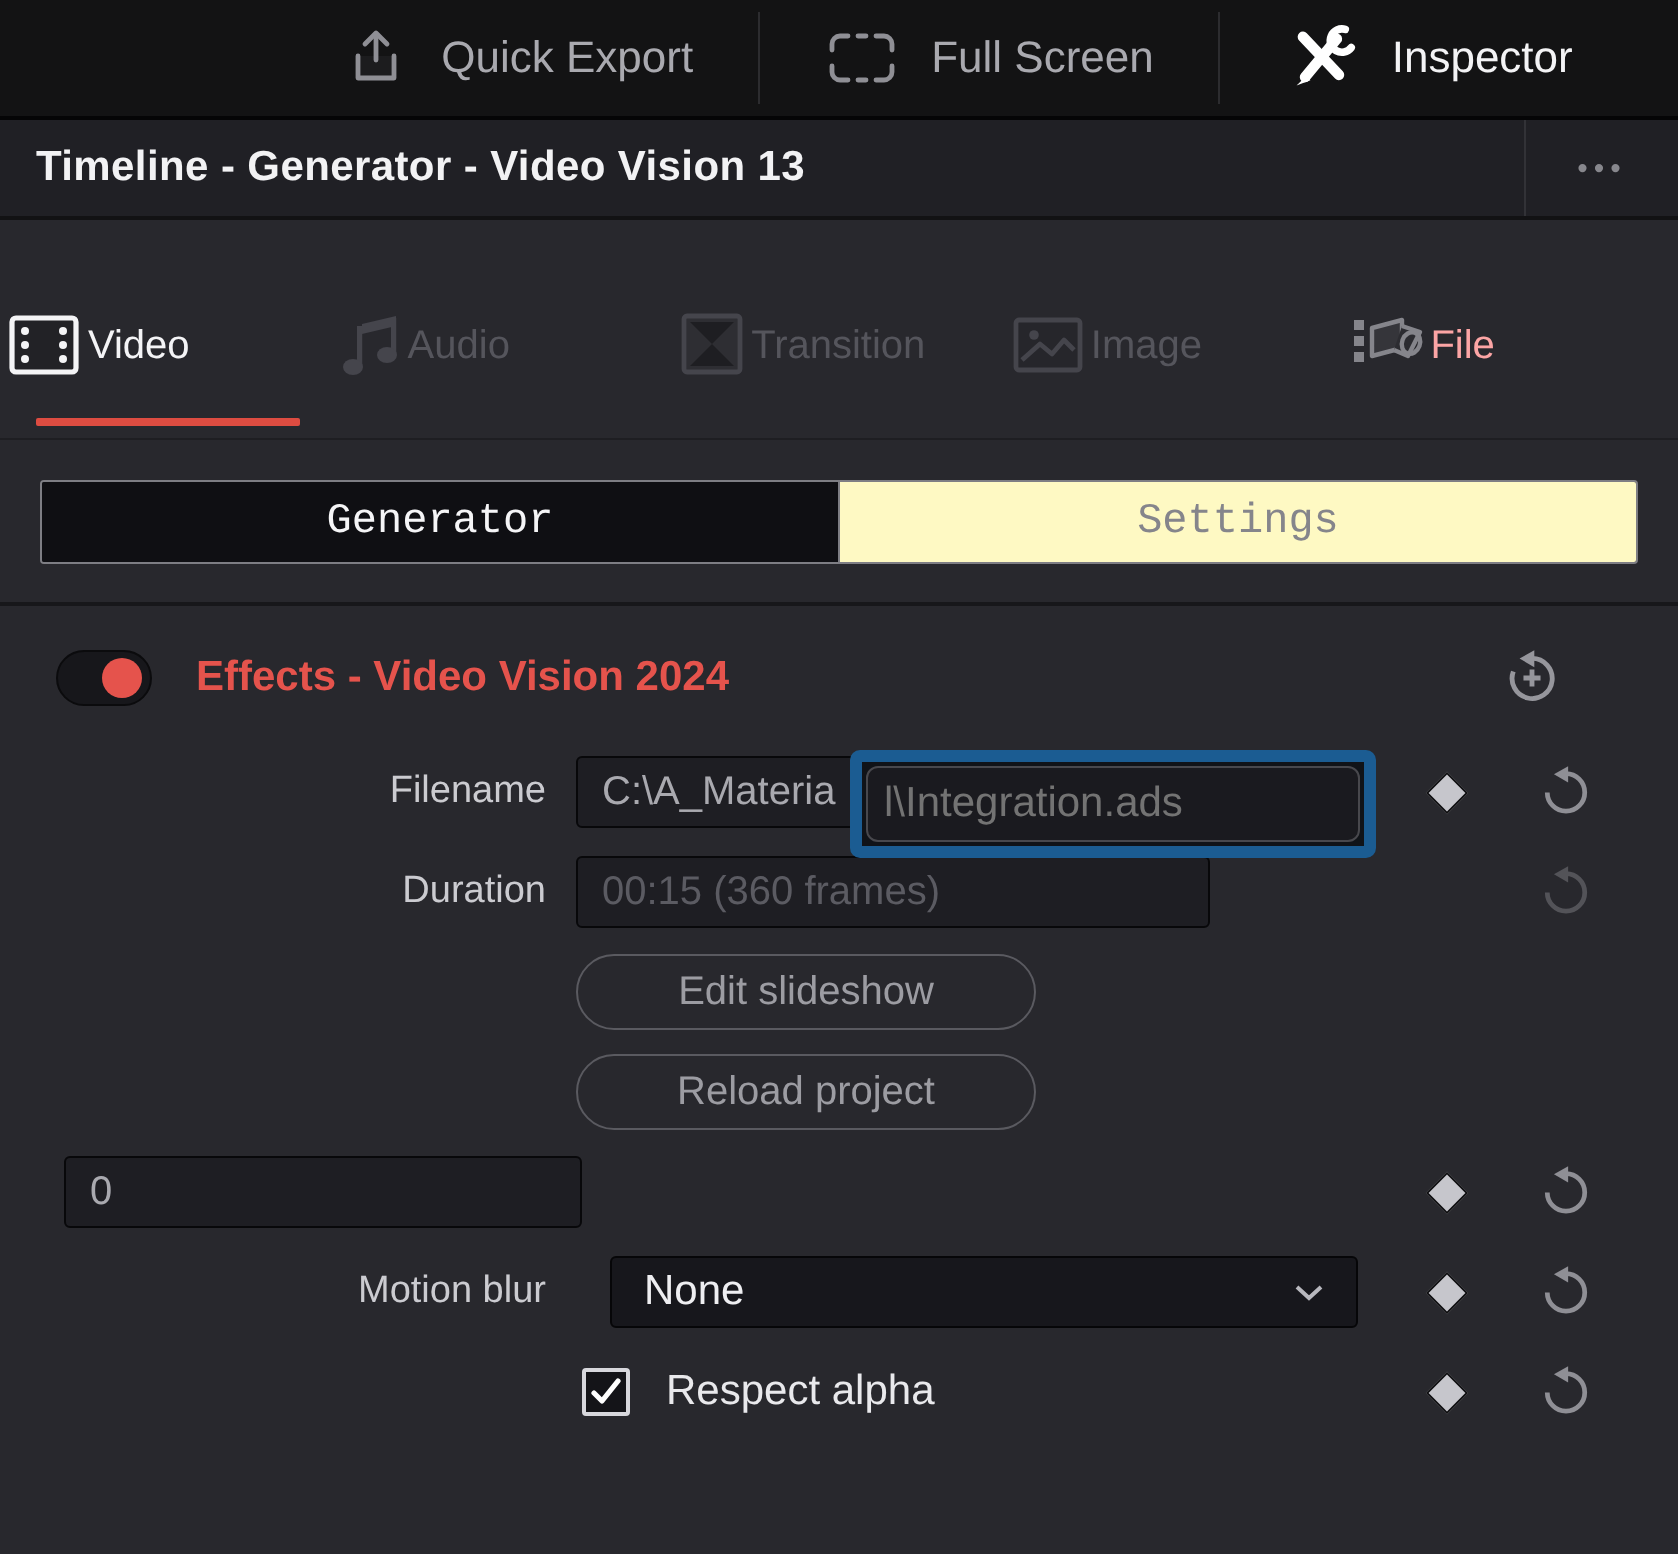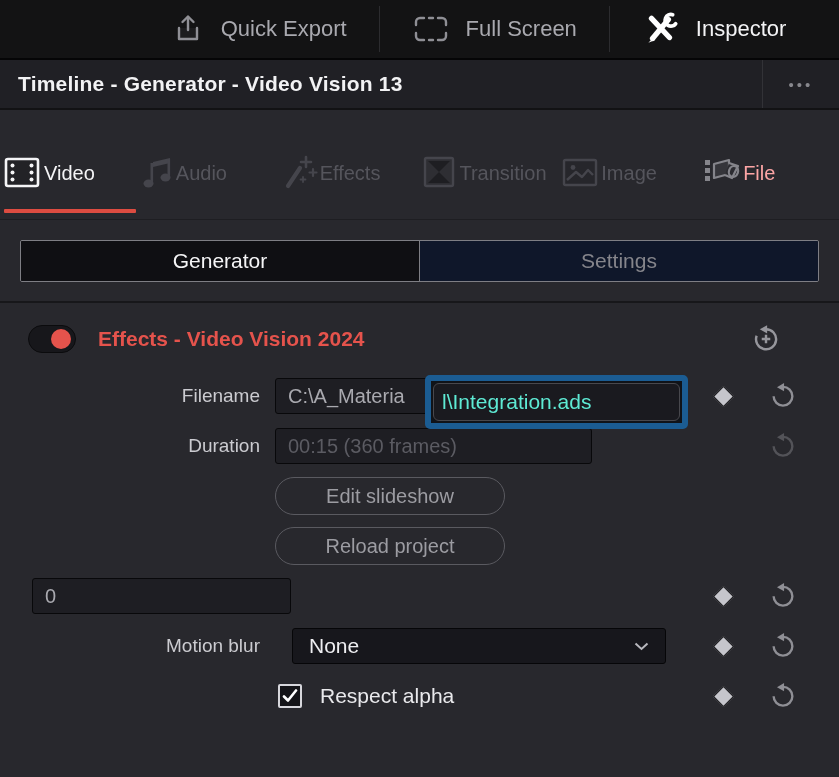--- a/index.html
+++ b/index.html
@@ -27,37 +27,37 @@
        padding-top:16px;position:relative;cursor:pointer;}
   .tab .tab-icon{height:52px;display:flex;align-items:center;justify-content:center;}
   .tab .tab-label{font-size:20px;color:#55555c;margin-top:2px;}
   .tab.active .tab-label{color:#f4f4f6;}
   .tab.bright .tab-label{color:#fca5a5;}
   .tab.active .underline{position:absolute;left:50%;transform:translateX(-50%);bottom:6px;
        width:132px;height:4px;background:#dd4c41;border-radius:1px;}
 
   
   .subtab-wrap{background:#28282d;padding:20px 20px 19px 20px;border-bottom:2px solid #17171a;}
-  .segmented{display:flex;height:40px;border:1px solid #7e7e84;border-radius:2px;overflow:hidden;}
+  .segmented{display:flex;height:40px;border:1px solid #7e7e84;border-radius:2px;overflow:hidden;font-family:Liberation Mono, monospace;}
   .seg{flex:1;display:flex;align-items:center;justify-content:center;font-size:21px;cursor:pointer;}
   .seg.on{background:#0f0f13;color:#f5f5f7;}
-  .seg.off{background:#0f172a;color:#85858b;border-left:1px solid #7e7e84;}
+  .seg.off{background:#fef9c3;color:#85858b;border-left:1px solid #7e7e84;}
 
   
   .params{background:#28282d;padding-top:13px;height:calc(777px - 60px - 50px - 110px - 81px);box-sizing:border-box;}
   .hdr-row{height:46px;display:flex;align-items:center;padding:0 0 0 28px;}
   .toggle{width:48px;height:28px;border-radius:14px;background:#17171b;border:1px solid #0b0b0d;
           position:relative;cursor:pointer;flex:0 0 auto;box-sizing:border-box;}
   .toggle .knob{position:absolute;right:4px;top:3px;width:20px;height:20px;border-radius:50%;background:#e5534c;}
   .hdr-title{margin-left:22px;font-size:21px;font-weight:700;color:#e5534c;}
   .hdr-spacer{flex:1;}
   .hdr-reset{width:146px;display:flex;justify-content:center;}
 
   .prow{height:50px;display:flex;align-items:center;position:relative;}
-  .plabel{width:260px;text-align:right;font-size:19px;color:#cbcbd0;flex:0 0 auto;}
+  .plabel{width:260px;text-align:right;font-size:19px;color:#cbcbd0;flex:0 0 auto;margin-left:13px;}
   .field{height:36px;background:#1e1e23;border:1px solid #08080a;border-radius:3px;
          display:flex;align-items:center;padding:0 12px;font-size:20px;box-sizing:border-box;
          white-space:nowrap;overflow:hidden;}
   .f-filename{margin-left:15px;width:395px;color:#a9a9af;}
   .f-duration{margin-left:15px;width:317px;color:#5b5b62;}
   .f-offset{margin-left:32px;width:259px;color:#a9a9af;}
   .dropdown{margin-left:32px;width:374px;height:36px;background:#17171c;border:1px solid #060608;
             border-radius:3px;display:flex;align-items:center;padding:0 16px;box-sizing:border-box;
             color:#eeeef1;font-size:21px;cursor:pointer;}
   .dropdown .dd-spacer{flex:1;}
@@ -72,21 +72,21 @@
 
   
   .checkbox{margin-left:18px;width:24px;height:24px;background:#141418;border:2px solid #d7d7dc;
             border-radius:2px;display:flex;align-items:center;justify-content:center;cursor:pointer;box-sizing:border-box;}
   .cb-label{margin-left:18px;font-size:21px;color:#e9e9ec;}
 
   
   .overlay{position:absolute;left:425px;top:4px;z-index:5;
            border:6px solid #1b5c92;border-radius:5px;background:#101318;padding:2px;}
   .overlay .ov-field{width:247px;height:38px;background:#1a1a1f;border:1px solid #48484d;border-radius:6px;
-           display:flex;align-items:center;padding:12px 8px;font-size:21px;color:#5eead4;
+           display:flex;align-items:center;padding:12px 8px;font-size:21px;color:#737373;
            white-space:nowrap;overflow:hidden;box-sizing:border-box;}
 
   svg{display:block;}
 </style>
 </head>
 <body>
 
 <div class="topbar">
   <div class="topbar-item">
     <span>
@@ -155,31 +155,20 @@
         <rect x="10.5" y="9" width="2.6" height="20"></rect>
         <rect x="27.5" y="5" width="2.6" height="18"></rect>
         <ellipse cx="8.5" cy="29.5" rx="5" ry="4"></ellipse>
         <ellipse cx="25.5" cy="23.5" rx="5" ry="4"></ellipse>
       </svg>
     </span>
     <span class="tab-label">Audio</span>
   </div>
   <div class="tab">
     <span class="tab-icon">
-      <svg width="40" height="40" viewBox="0 0 40 40" fill="none" stroke="#45454c">
-        <path d="M8 33 L20 15" stroke-width="4.2" stroke-linecap="round"></path>
-        <path d="M26 4 v10 M21 9 h10" stroke-width="2.6" stroke-linecap="round"></path>
-        <path d="M33 16 v7 M29.5 19.5 h7" stroke-width="2.2" stroke-linecap="round"></path>
-        <path d="M23 24 v5 M20.5 26.5 h5" stroke-width="1.8" stroke-linecap="round"></path>
-      </svg>
-    </span>
-    <span class="tab-label">Effects</span>
-  </div>
-  <div class="tab">
-    <span class="tab-icon">
       <svg width="40" height="36" viewBox="0 0 40 36">
         <rect x="6" y="3" width="28" height="28" rx="1.5" fill="#2e2e33" stroke="#45454c" stroke-width="2.4"></rect>
         <path d="M9 6 H31 L20 17 Z" fill="#1e1e22"></path>
         <path d="M9 28 H31 L20 17 Z" fill="#1e1e22"></path>
       </svg>
     </span>
     <span class="tab-label">Transition</span>
   </div>
   <div class="tab">
     <span class="tab-icon">

